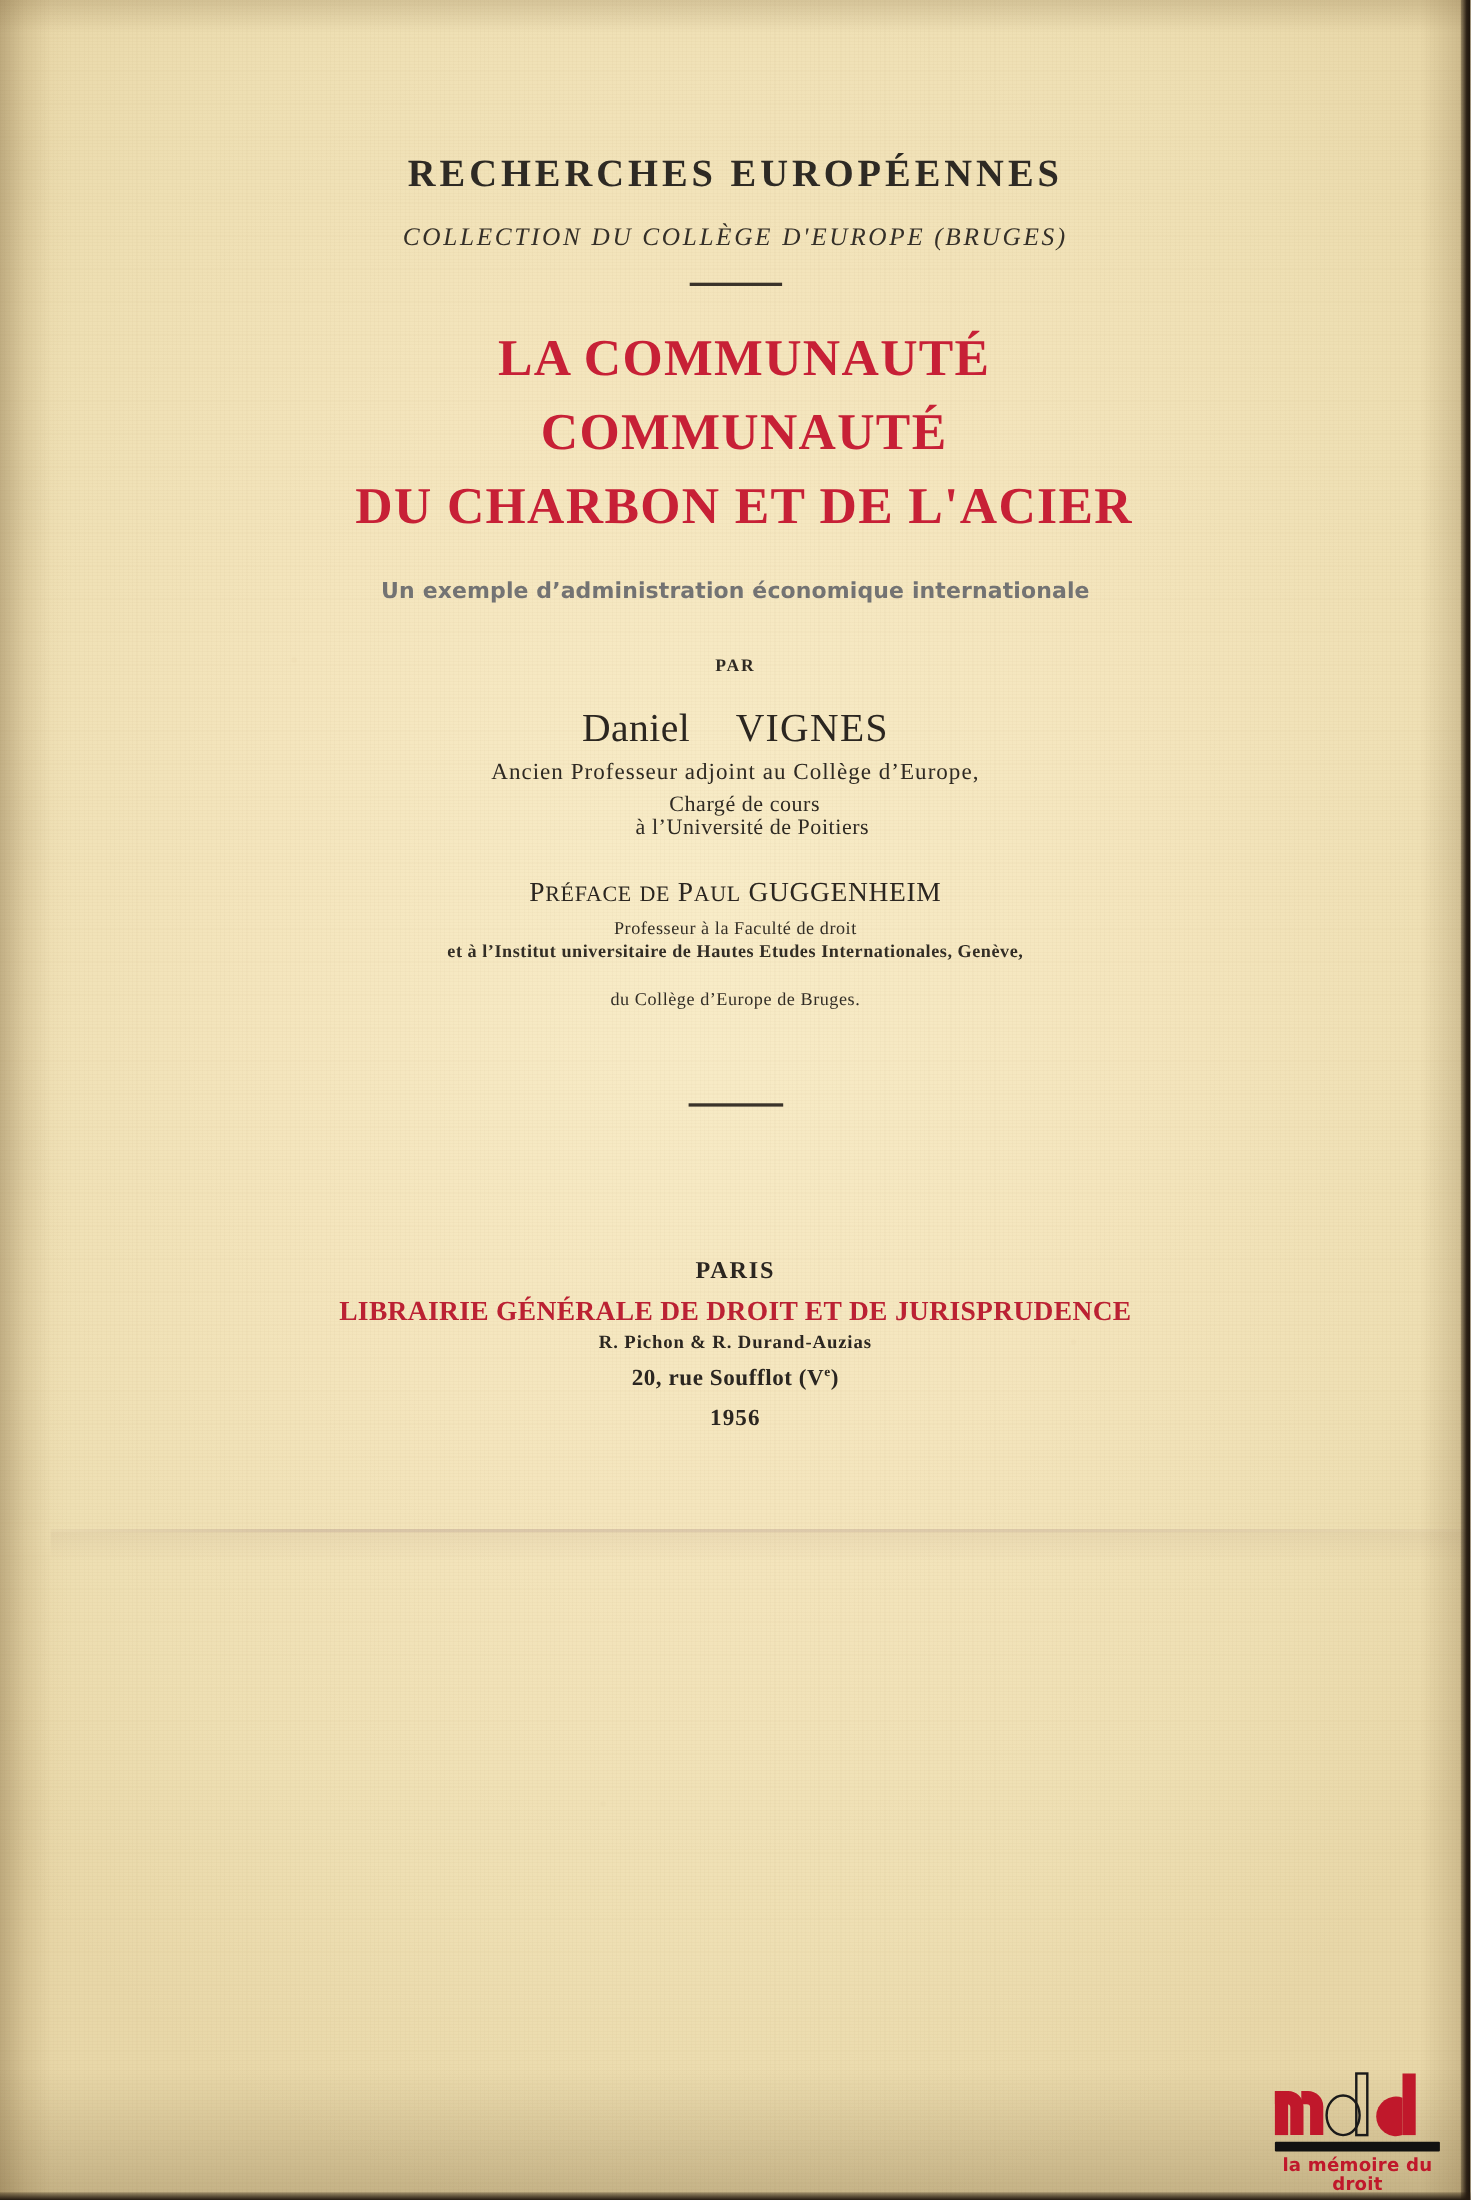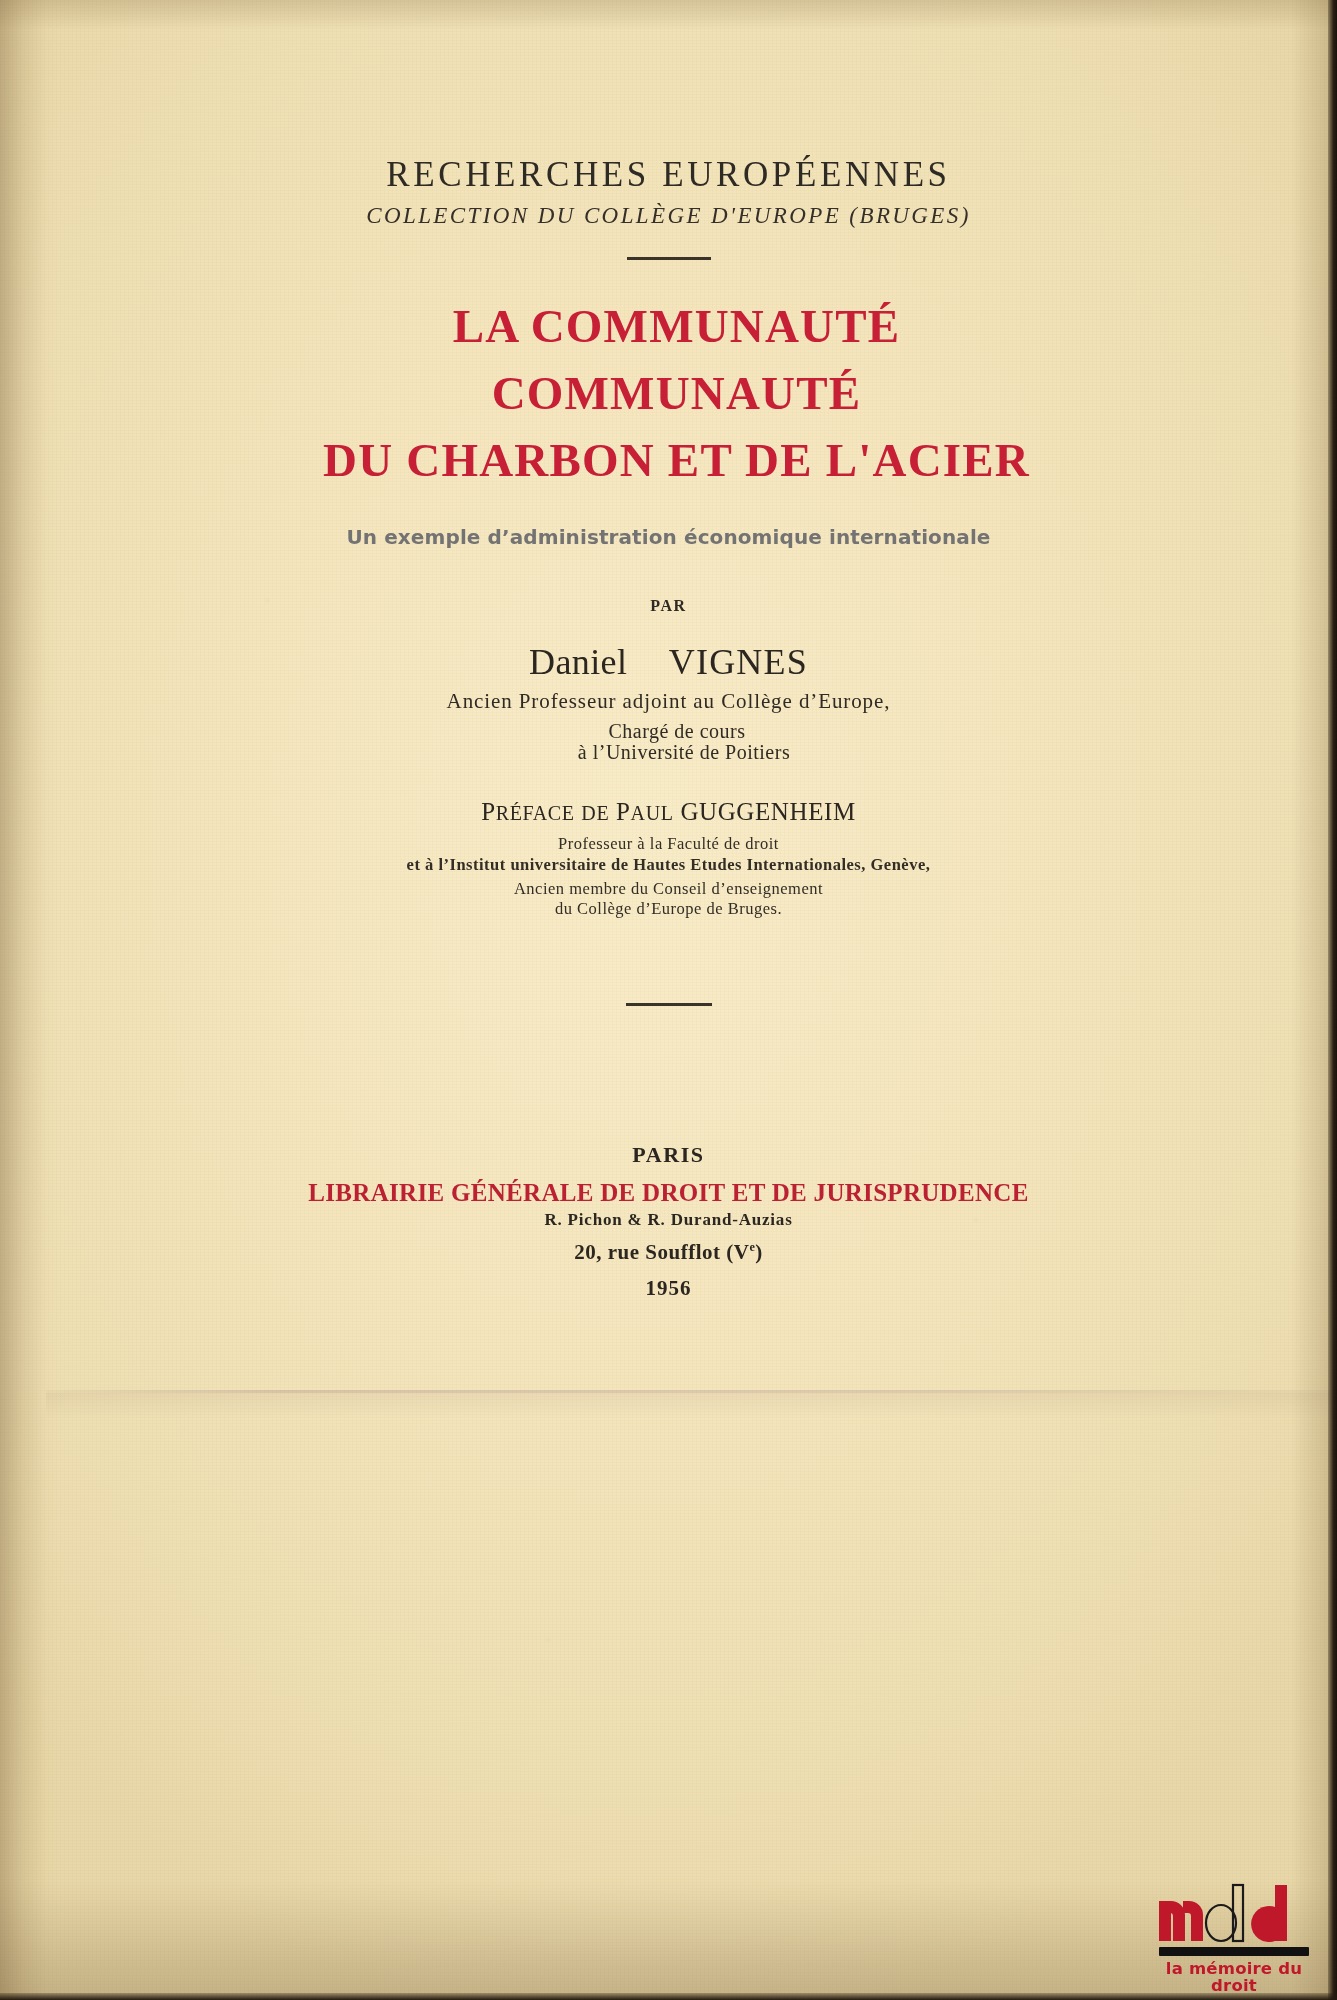--- a/index.html
+++ b/index.html
@@ -92,23 +92,23 @@
   .content {
     position: absolute;
     inset: 0;
     z-index: 3;
     text-align: center;
     color: #2b2620;
   }
 
   .series-title {
     position: absolute;
-    top: 155px; left: 0; right: 0;
+    top: 138px; left: 0; right: 0;
     font-size: 35px;
-    font-weight: 400;
+    font-weight: 700;
     letter-spacing: 3.6px;
     color: #2e2a24;
   }
   .series-sub {
     position: absolute;
     top: 203px; left: 0; right: 0;
     font-size: 23px;
     font-style: italic;
     font-weight: 400;
     letter-spacing: 2.4px;
@@ -330,21 +330,20 @@
 
     <div class="preface">
       <span>P</span><span class="sc">RÉFACE</span>
       <span class="sc">DE</span>
       <span>P</span><span class="sc">AUL</span>
       <span>GUGGENHEIM</span>
     </div>
 
     <div class="pref-aff pa1">Professeur à la Faculté de droit</div>
     <div class="pref-aff pa2">et à l’Institut universitaire de Hautes Etudes Internationales, Genève,</div>
-    <div class="pref-aff pa3">Ancien membre du Conseil d’enseignement</div>
     <div class="pref-aff pa4">du Collège d’Europe de Bruges.</div>
 
     <div class="rule rule-mid"></div>
 
     <div class="city">PARIS</div>
     <div class="publisher">LIBRAIRIE GÉNÉRALE DE DROIT ET DE JURISPRUDENCE</div>
     <div class="imprint-names">R. Pichon &amp; R. Durand-Auzias</div>
     <div class="address">
       <span>20, rue Soufflot (V</span><sup>e</sup><span>)</span>
     </div>

